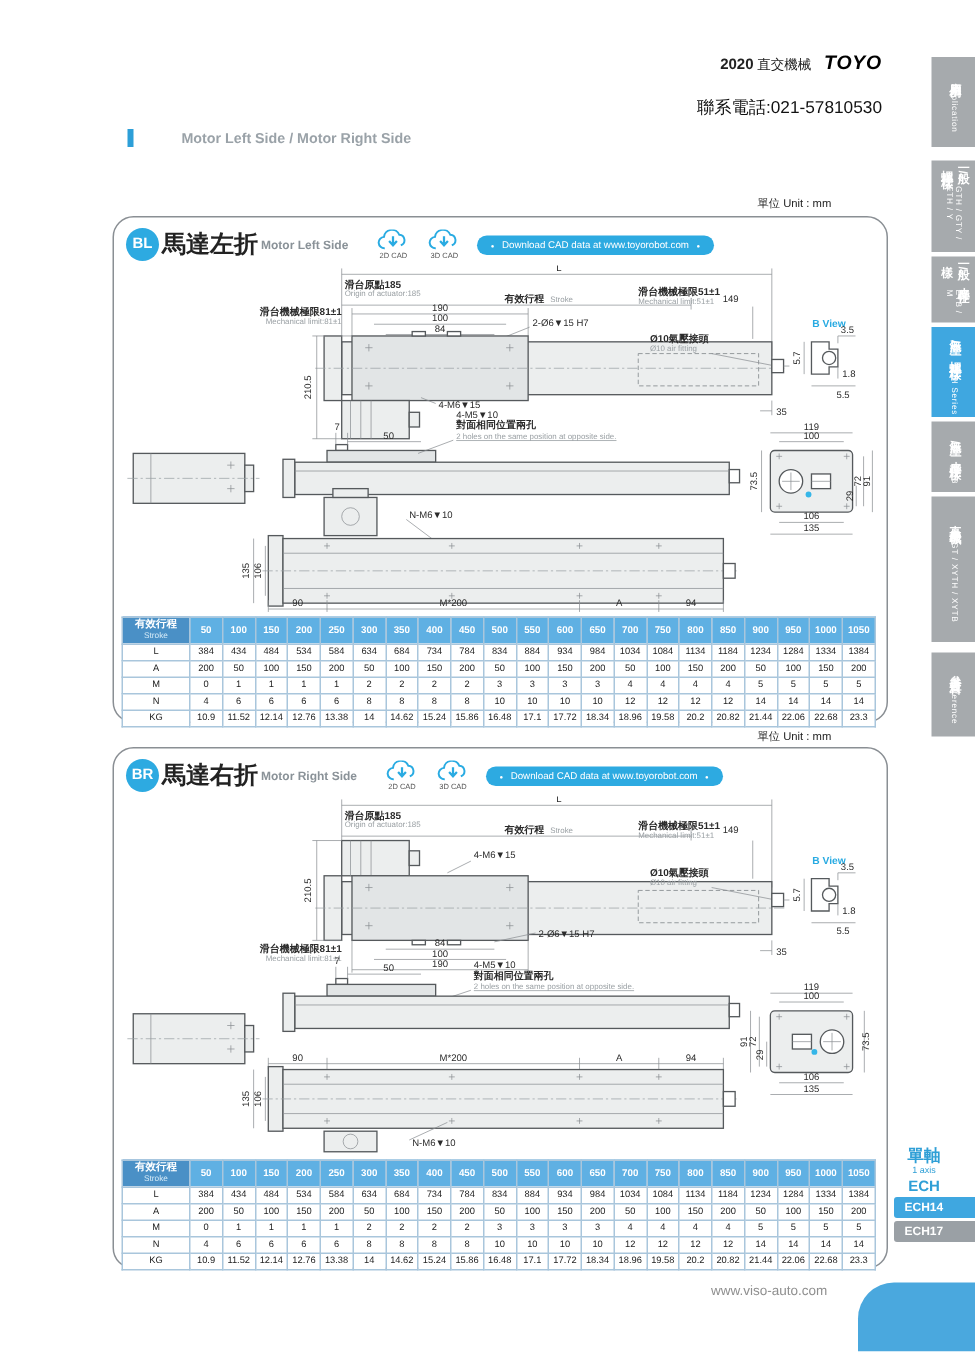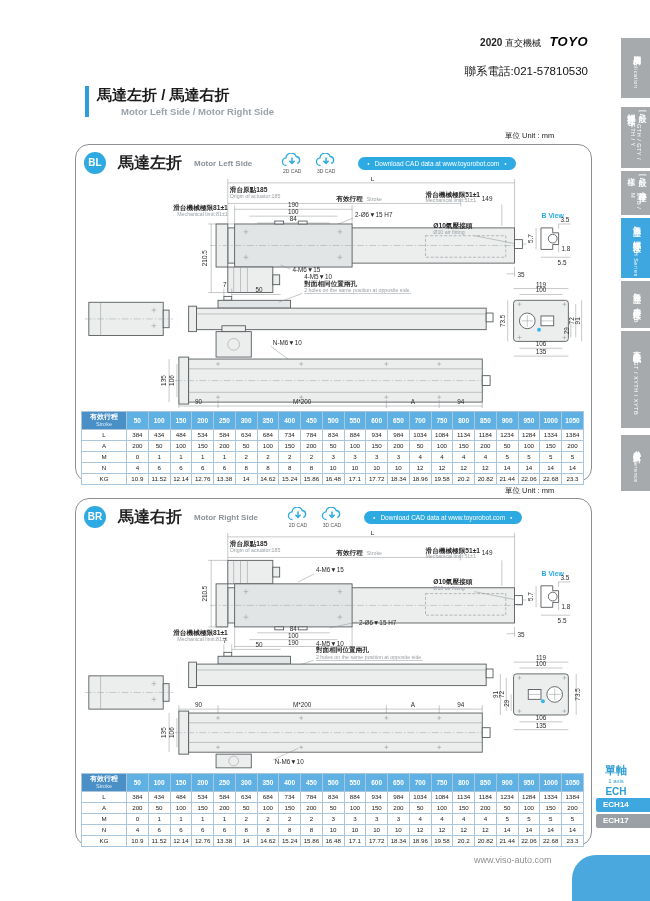--- a/index.html
+++ b/index.html
@@ -17,21 +17,21 @@
   .stab .zh{font-size:8px;font-weight:bold;letter-spacing:1.5px;}
   .stab .en{font-size:5.5px;letter-spacing:.5px;}
   .stab.active{background:#3fa7e0;}
   
   .panel{position:absolute;left:75px;width:517px;border:1.2px solid #8a8f94;border-radius:14px;background:#fff;box-sizing:border-box;}
   #panel-bl{top:144px;height:338px;}
   #panel-br{top:498px;height:348px;}
   .unit{position:absolute;font-size:7.5px;color:#222;}
   #unit-bl{top:131px;left:505px;}
   #unit-br{top:486px;left:505px;}
-  .phead{display:flex;align-items:center;padding:6px 8px 0 8px;gap:12px;height:24px;}
+  .phead{display:flex;align-items:center;padding:6px 8px 0 8px;gap:2px;height:24px;}
   .badge{width:22px;height:22px;border-radius:50%;background:#2daae1;color:#fff;font-weight:bold;font-size:10px;line-height:22px;text-align:center;flex:none;}
   .pname-zh{font-size:16px;font-weight:bold;color:#222;}
   .pname-en{font-size:8px;color:#8a9298;font-weight:bold;}
   .cadgrp{display:flex;gap:10px;margin-left:16px;align-items:flex-start;}
   .cad{display:flex;flex-direction:column;align-items:center;cursor:pointer;}
   .cad .lbl{font-size:5px;color:#555;}
   .pill{background:#2daae1;color:#fff;font-size:6.5px;padding:3px 9px;border-radius:9px;margin-left:8px;white-space:nowrap;display:flex;align-items:center;gap:5px;cursor:pointer;}
   .pill::before,.pill::after{content:"●";font-size:4px;}
   
   svg.drawing{display:block;margin:2px 0 0 5px;width:505px;}
@@ -71,21 +71,20 @@
 </head>
 <body>
 
 <div class="catalog">
   <span class="yr">2020</span>
   <span>直交機械</span>
   <span class="toyo">TOYO</span>
 </div>
 <div class="phone">聯系電話:021-57810530</div>
 <div class="titleblock">
-  <h1>馬達左折 / 馬達右折</h1>
   <div class="sub">Motor Left Side / Motor Right Side</div>
 </div>
 
 <div class="stab" style="top:38px;height:60px;">
   <span class="zh">應用例</span>
     <span class="en">Application</span>
   </div>
 <div class="stab" style="top:107px;height:61px;">
   <span class="zh">一般 / 螺桿仕樣</span>
     <span class="en">GTH / GTY / ETH / Y</span>

